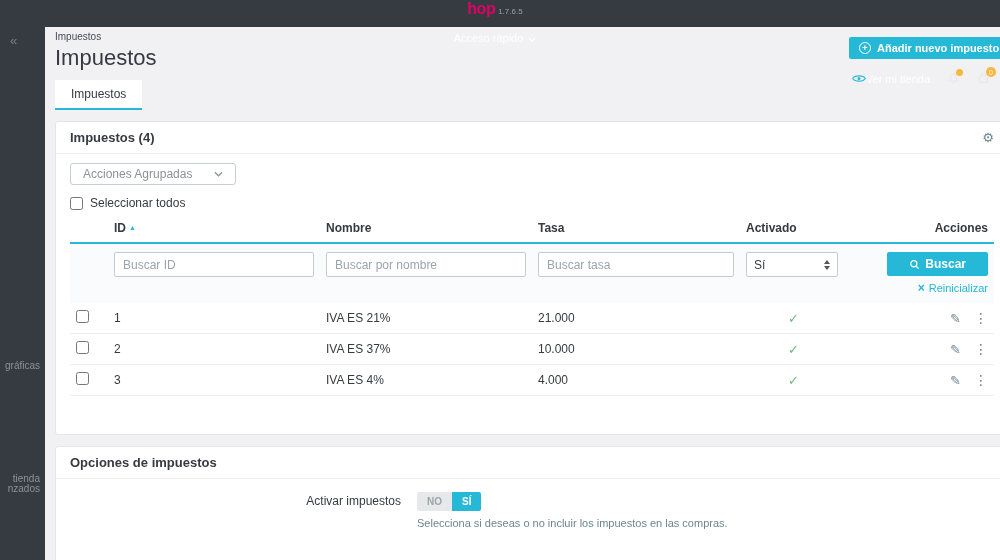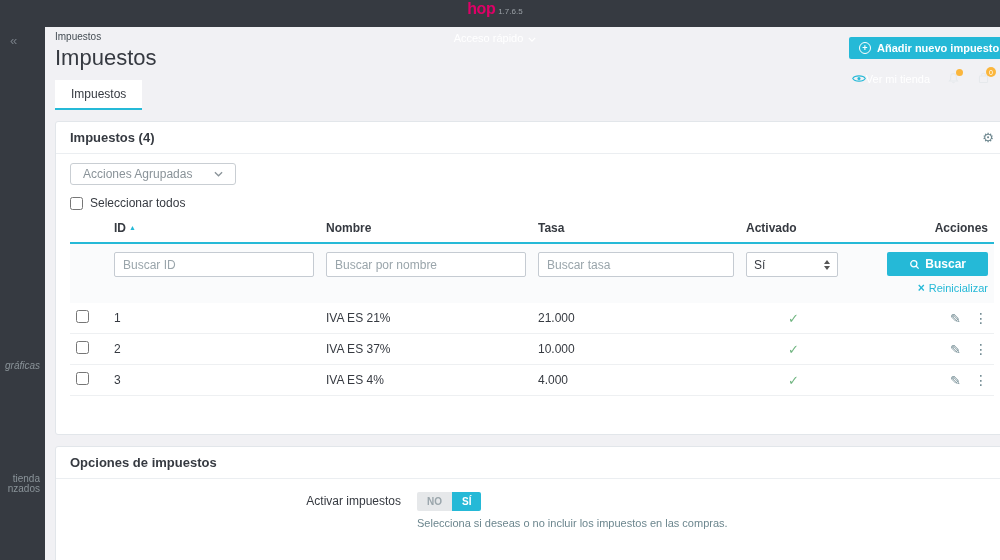--- a/index.html
+++ b/index.html
@@ -23,21 +23,21 @@
   .view-shop svg { color: #25b9d7; }
   .icon-btn { position: relative; color: #e6e9ec; cursor: pointer; display: flex; }
   .tb-badge { position: absolute; top: -5px; right: -6px; background: #fbb63c; color: #fff; font-size: 7px; min-width: 10px; height: 10px; border-radius: 5px; display: flex; align-items: center; justify-content: center; padding: 0 2px; }
   .tb-badge.dot { min-width: 7px; height: 7px; right: -3px; top: -3px; }
 
   
   .layout { display: flex; height: 533px; }
   .sidebar { width: 45px; background: #363a41; position: relative; flex: none; overflow: hidden; }
   .collapse-btn { color: #777e86; font-size: 13px; padding: 6px 0 0 10px; cursor: pointer; }
   .side-label { position: absolute; right: 5px; color: #8a9399; font-size: 10px; white-space: nowrap; cursor: pointer; }
-  .side-label.l1 { top: 333px; font-style: italic; }
+  .side-label.l1 { top: 333px; }
   .side-label.l2 { top: 446px; }
   .side-label.l3 { top: 456px; }
 
   .main { flex: 1; padding: 4px 0 0 10px; position: relative; min-width: 0; }
   .breadcrumb { font-size: 10px; color: #454d54; }
   .page-title { font-size: 22px; font-weight: 400; color: #363a41; margin-top: 3px; }
   .header-actions { position: absolute; top: 10px; left: 804px; display: flex; gap: 10px; white-space: nowrap; }
   .btn-add { background: #25b9d7; color: #fff; border: none; height: 22px; padding: 0 10px; font-size: 11px; font-weight: bold; border-radius: 2px; display: inline-flex; align-items: center; gap: 6px; cursor: pointer; font-family: inherit; }
   .plus-circle { width: 12px; height: 12px; border: 1px solid #fff; border-radius: 50%; display: inline-flex; align-items: center; justify-content: center; font-size: 9px; line-height: 1; }
 

